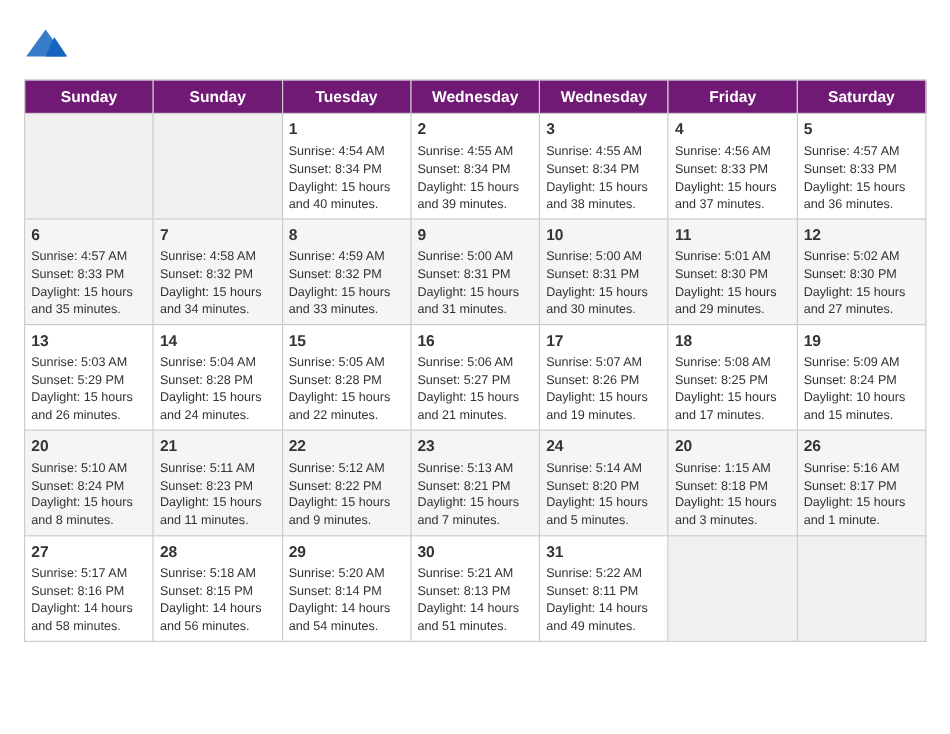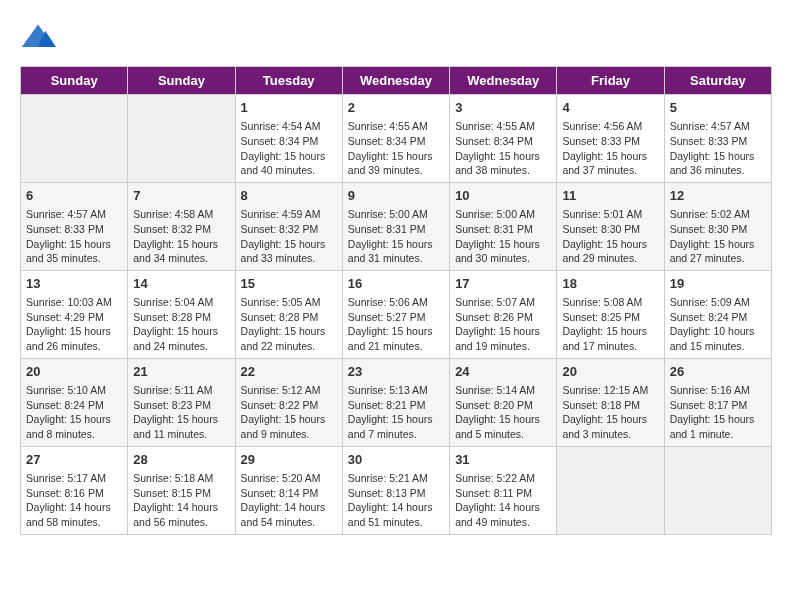--- a/index.html
+++ b/index.html
@@ -196,22 +196,22 @@
         <td>
           <span class="day-num">12</span>
           <div>Sunrise: 5:02 AM</div>
           <div>Sunset: 8:30 PM</div>
           <div>Daylight: 15 hours and 27 minutes.</div>
         </td>
       </tr>
       <tr>
         <td>
           <span class="day-num">13</span>
-          <div>Sunrise: 10:03 AM</div>
-          <div>Sunset: 4:29 PM</div>
+          <div>Sunrise: 5:03 AM</div>
+          <div>Sunset: 5:29 PM</div>
           <div>Daylight: 15 hours and 26 minutes.</div>
         </td>
         <td>
           <span class="day-num">14</span>
           <div>Sunrise: 5:04 AM</div>
           <div>Sunset: 8:28 PM</div>
           <div>Daylight: 15 hours and 24 minutes.</div>
         </td>
         <td>
           <span class="day-num">15</span>
@@ -270,21 +270,21 @@
           <div>Daylight: 15 hours and 7 minutes.</div>
         </td>
         <td>
           <span class="day-num">24</span>
           <div>Sunrise: 5:14 AM</div>
           <div>Sunset: 8:20 PM</div>
           <div>Daylight: 15 hours and 5 minutes.</div>
         </td>
         <td>
           <span class="day-num">20</span>
-          <div>Sunrise: 12:15 AM</div>
+          <div>Sunrise: 1:15 AM</div>
           <div>Sunset: 8:18 PM</div>
           <div>Daylight: 15 hours and 3 minutes.</div>
         </td>
         <td>
           <span class="day-num">26</span>
           <div>Sunrise: 5:16 AM</div>
           <div>Sunset: 8:17 PM</div>
           <div>Daylight: 15 hours and 1 minute.</div>
         </td>
       </tr>

